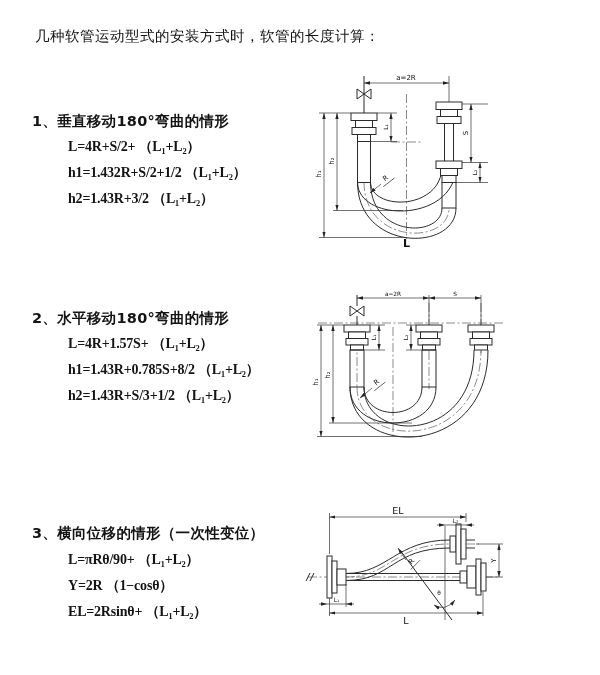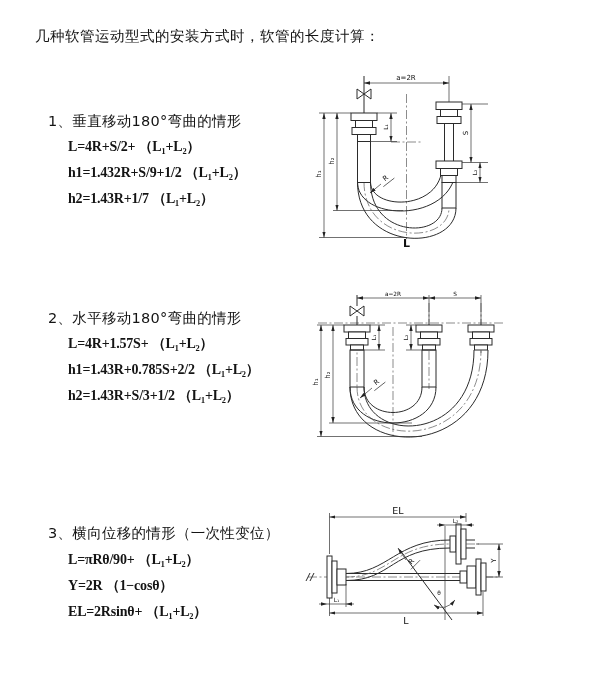--- a/index.html
+++ b/index.html
@@ -4,21 +4,21 @@
 <style>
   html,body{margin:0;padding:0;}
   body{
     width:600px;height:675px;background:#ffffff;position:relative;overflow:hidden;
     font-family:"DejaVu Sans","Liberation Sans",sans-serif;color:#141414;
   }
   .page-title{
     position:absolute;left:35px;top:27px;font-size:14.5px;font-weight:normal;letter-spacing:.5px;white-space:nowrap;
   }
   .sec-heading{
-    position:absolute;left:48px;font-size:14.5px;font-weight:normal;letter-spacing:.3px;white-space:nowrap;
+    position:absolute;left:32px;font-size:14.5px;font-weight:bold;letter-spacing:.3px;white-space:nowrap;
   }
   .formula{
     position:absolute;left:68px;font-size:14px;font-weight:bold;letter-spacing:-.2px;white-space:nowrap;
     font-family:Liberation Serif, serif;
   }
   svg.diag{position:absolute;}
   svg .ln{stroke:#2b2b2b;stroke-width:1;fill:none;}
   svg .fl{stroke:#2b2b2b;stroke-width:1;fill:#ffffff;}
   svg .cl{stroke:#5a5a5a;stroke-width:.7;fill:none;stroke-dasharray:9 2.5 2 2.5;}
   svg .dim{stroke:#333;stroke-width:.7;fill:none;}
@@ -29,26 +29,26 @@
   svg .dl{font-size:11px;text-anchor:middle;font-weight:bold;}
   svg .dm{font-size:9.5px;text-anchor:middle;}
 </style>
 </head>
 <body>
 
 <div class="page-title">几种软管运动型式的安装方式时，软管的长度计算：</div>
 
 <div class="sec-heading" style="top:112px">1、垂直移动180°弯曲的情形</div>
 <div class="formula" style="top:138px">L=4R+S/2+ （L₁+L₂）</div>
-<div class="formula" style="top:164px">h1=1.432R+S/9+1/2 （L₁+L₂）</div>
-<div class="formula" style="top:190px">h2=1.43R+1/7 （L₁+L₂）</div>
+<div class="formula" style="top:164px">h1=1.432R+S/2+1/2 （L₁+L₂）</div>
+<div class="formula" style="top:190px">h2=1.43R+3/2 （L₁+L₂）</div>
 
 <div class="sec-heading" style="top:309px">2、水平移动180°弯曲的情形</div>
 <div class="formula" style="top:335px">L=4R+1.57S+ （L₁+L₂）</div>
-<div class="formula" style="top:361px">h1=1.43R+0.785S+2/2 （L₁+L₂）</div>
+<div class="formula" style="top:361px">h1=1.43R+0.785S+8/2 （L₁+L₂）</div>
 <div class="formula" style="top:387px">h2=1.43R+S/3+1/2 （L₁+L₂）</div>
 
 <div class="sec-heading" style="top:524px">3、横向位移的情形（一次性变位）</div>
 <div class="formula" style="top:551px">L=πRθ/90+ （L₁+L₂）</div>
 <div class="formula" style="top:577px">Y=2R （1−cosθ）</div>
 <div class="formula" style="top:603px">EL=2Rsinθ+ （L₁+L₂）</div>
 
 <svg class="diag" style="left:311px;top:66px" width="290" height="192" viewBox="0 0 290 192">
   <defs>
     <marker id="arr1" viewBox="0 0 10 7" refX="9.5" refY="3.5" markerWidth="9" markerHeight="6.3" orient="auto-start-reverse">

